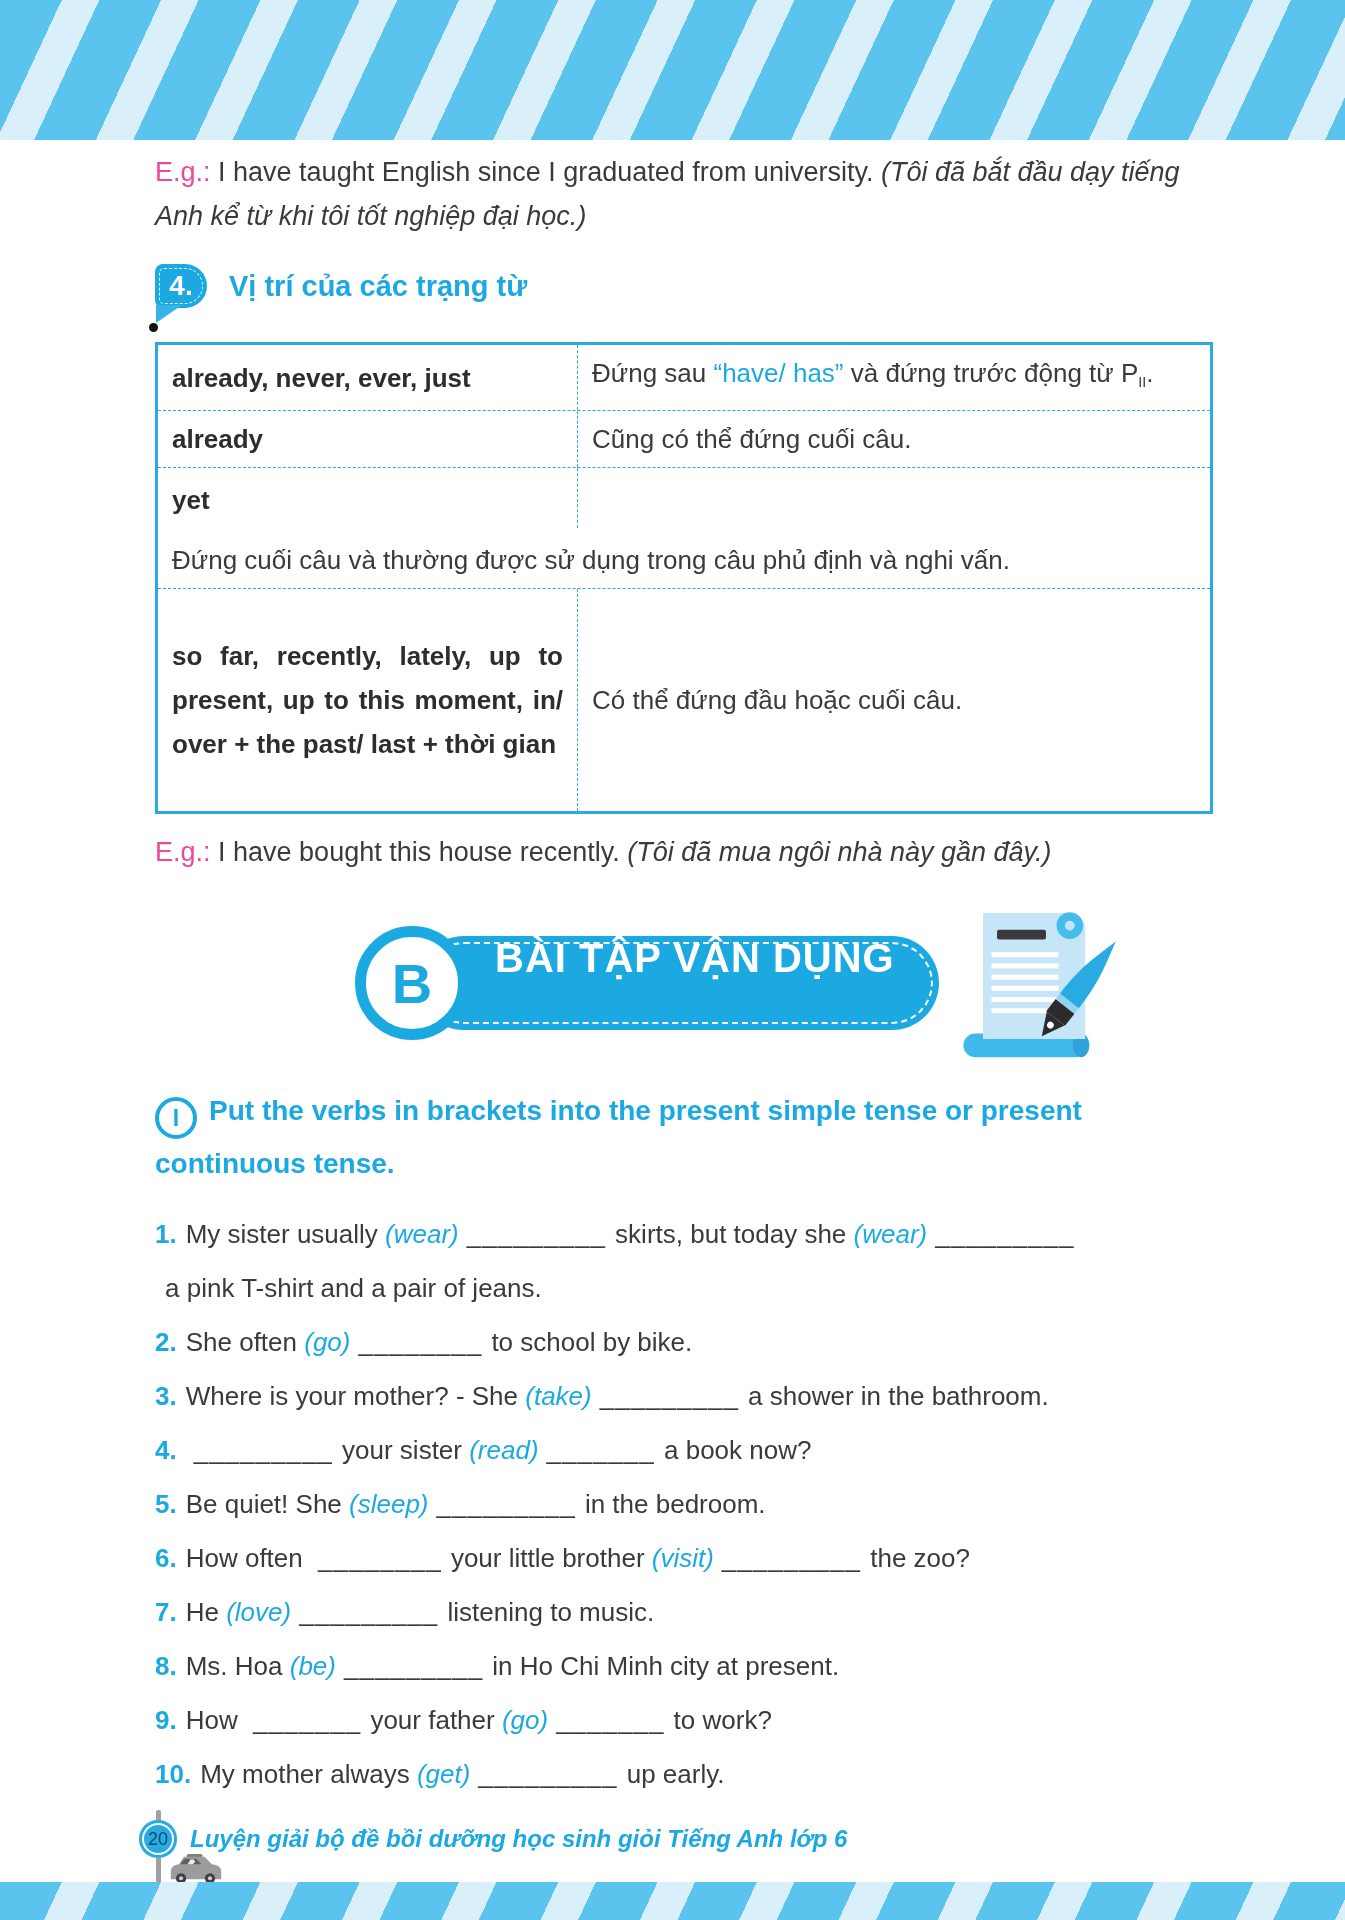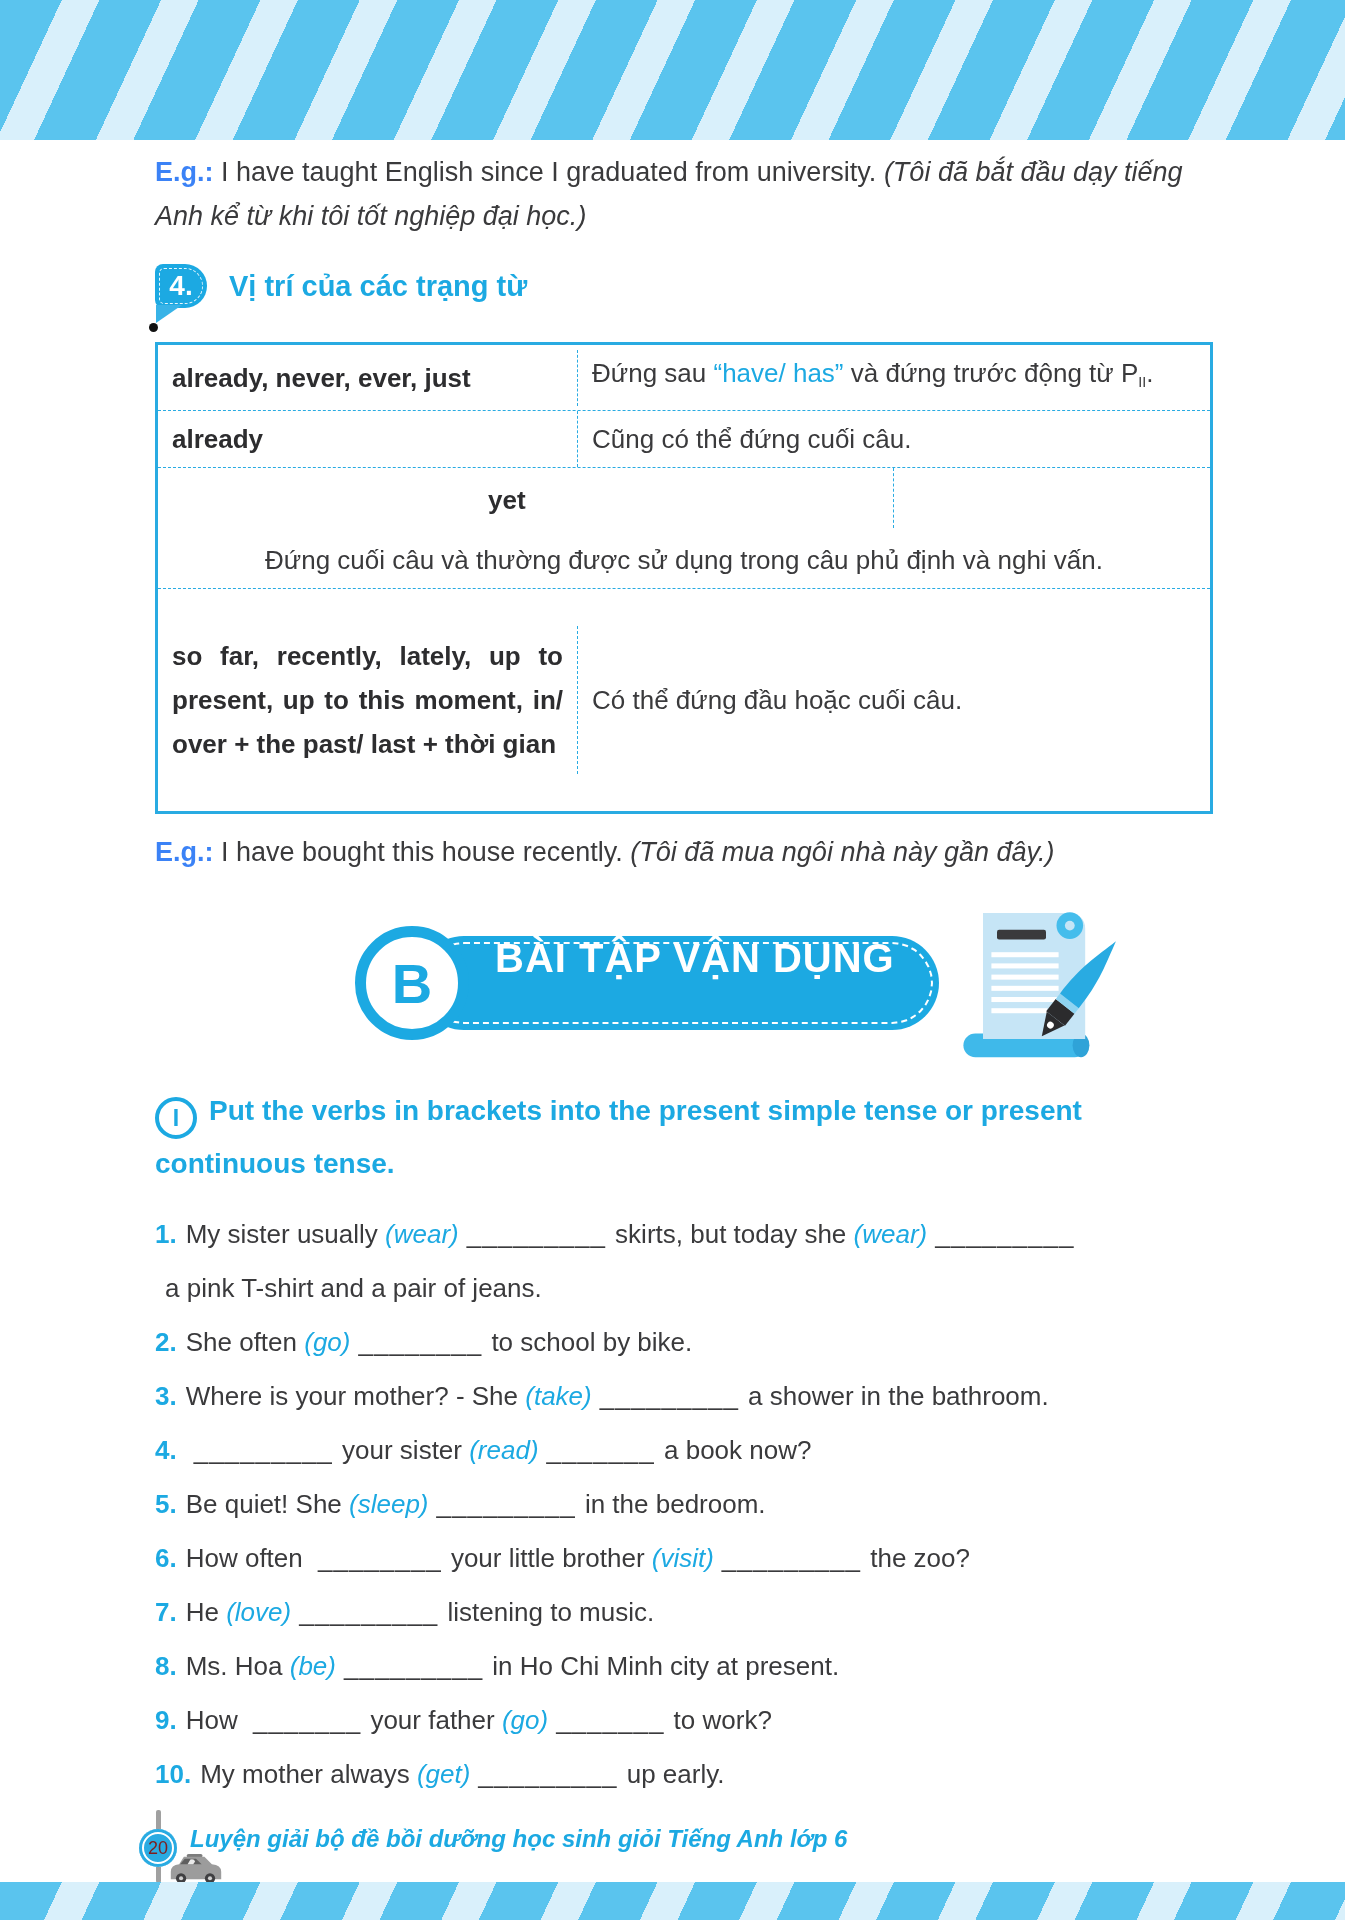--- a/index.html
+++ b/index.html
@@ -7,37 +7,37 @@
         font-family:"Liberation Sans","DejaVu Sans",sans-serif;color:#3a3a3c;}
   
   .band{position:absolute;left:0;width:100%;
         background:repeating-linear-gradient(115deg,#5ac4ee 0 56px,#d9f0fb 56px 90px);}
   .band.top{top:0;height:140px;}
   .band.bottom{bottom:0;height:38px;}
   
   .content{position:absolute;left:155px;top:140px;width:1058px;}
   
   .eg{margin:10px 0 0 0;font-size:27px;line-height:44px;color:#3a3a3c;}
-  .eg .eg-label{color:#3b82f6;font-weight:bold;}
+  .eg .eg-label{color:#ec4899;font-weight:normal;}
   .eg i{font-style:italic;}
   .eg.second{margin-top:16px;}
   
   .sec-head{margin-top:26px;display:flex;align-items:flex-start;height:62px;}
   .sec-badge{position:relative;width:52px;height:44px;background:#1ca9e2;color:#fff;
              font-weight:bold;font-size:28px;display:flex;align-items:center;justify-content:center;
              border-radius:8px 22px 22px 8px;flex:0 0 auto;}
   .sec-badge::before{content:"";position:absolute;inset:4px;border:1px dashed rgba(255,255,255,.9);
              border-radius:5px 18px 18px 5px;}
   .sec-badge .tail{position:absolute;left:1px;bottom:-15px;width:26px;height:18px;background:#38b3e7;
              clip-path:polygon(0 0,100% 0,0 100%);}
   .sec-badge .dot{position:absolute;left:-6px;bottom:-24px;width:9px;height:9px;border-radius:50%;background:#111;}
   .sec-title{margin:6px 16px 0 22px;font-size:29px;font-weight:bold;color:#1ca9e2;}
   
   .gtable{margin-top:16px;border:3px solid #29abe2;width:1058px;box-sizing:border-box;font-size:26px;}
-  .trow{display:flex;align-items:center;}
+  .trow{display:flex;}
   .trow:not(:last-child){border-bottom:1px dashed #29abe2;}
   .cell{box-sizing:border-box;display:flex;align-items:center;padding:8px 14px;line-height:40px;}
   .cell.left{width:420px;border-right:1px dashed #29abe2;font-weight:bold;color:#2d2d2f;flex:0 0 auto;}
   .cell.right{flex:1;}
   .row1{min-height:52px;}
   .row2{min-height:55px;}
   .row3{min-height:104px;flex-direction:column;}
   .row3 .cell{align-items:flex-start;padding-top:12px;}
   .row4{min-height:222px;}
   .row4 .cell.left{text-align:justify;line-height:44px;}
@@ -63,23 +63,23 @@
   
   .ex-list{margin-top:18px;font-size:26px;line-height:34px;}
   .ex-line{margin:0 0 20px 0;}
   .ex-num{color:#1ca9e2;font-weight:bold;margin-right:9px;}
   .ex-verb{color:#1ca9e2;font-style:italic;}
   .ex-blank{color:#3a3a3c;margin-left:8px;margin-right:2px;letter-spacing:1px;}
   .ex-cont{margin:0 0 20px 10px;}
   
   .footer{position:absolute;left:135px;top:1795px;width:1000px;height:115px;}
   .pole{position:absolute;left:21px;top:15px;width:5px;height:73px;background:#a0a0a0;border-radius:2px;}
-  .sign{position:absolute;left:4px;top:34px;width:38px;height:38px;border-radius:50%;background:#29abe2;
+  .sign{position:absolute;left:4px;top:25px;width:38px;height:38px;border-radius:50%;background:#29abe2;
         box-shadow:inset 0 0 0 3px #29abe2, inset 0 0 0 5px #ffffff;
-        display:flex;align-items:center;justify-content:center;color:#7f1d1d;font-size:18px;}
+        display:flex;align-items:center;justify-content:center;color:#0c4a6e;font-size:18px;}
   .car{position:absolute;left:33px;top:56px;}
   .book-title{position:absolute;left:55px;top:30px;font-size:24px;font-weight:bold;font-style:italic;color:#1ca9e2;white-space:nowrap;}
 </style>
 </head>
 <body>
 
 <div class="page">
   <div class="band top"></div>
 
   <div class="content">

